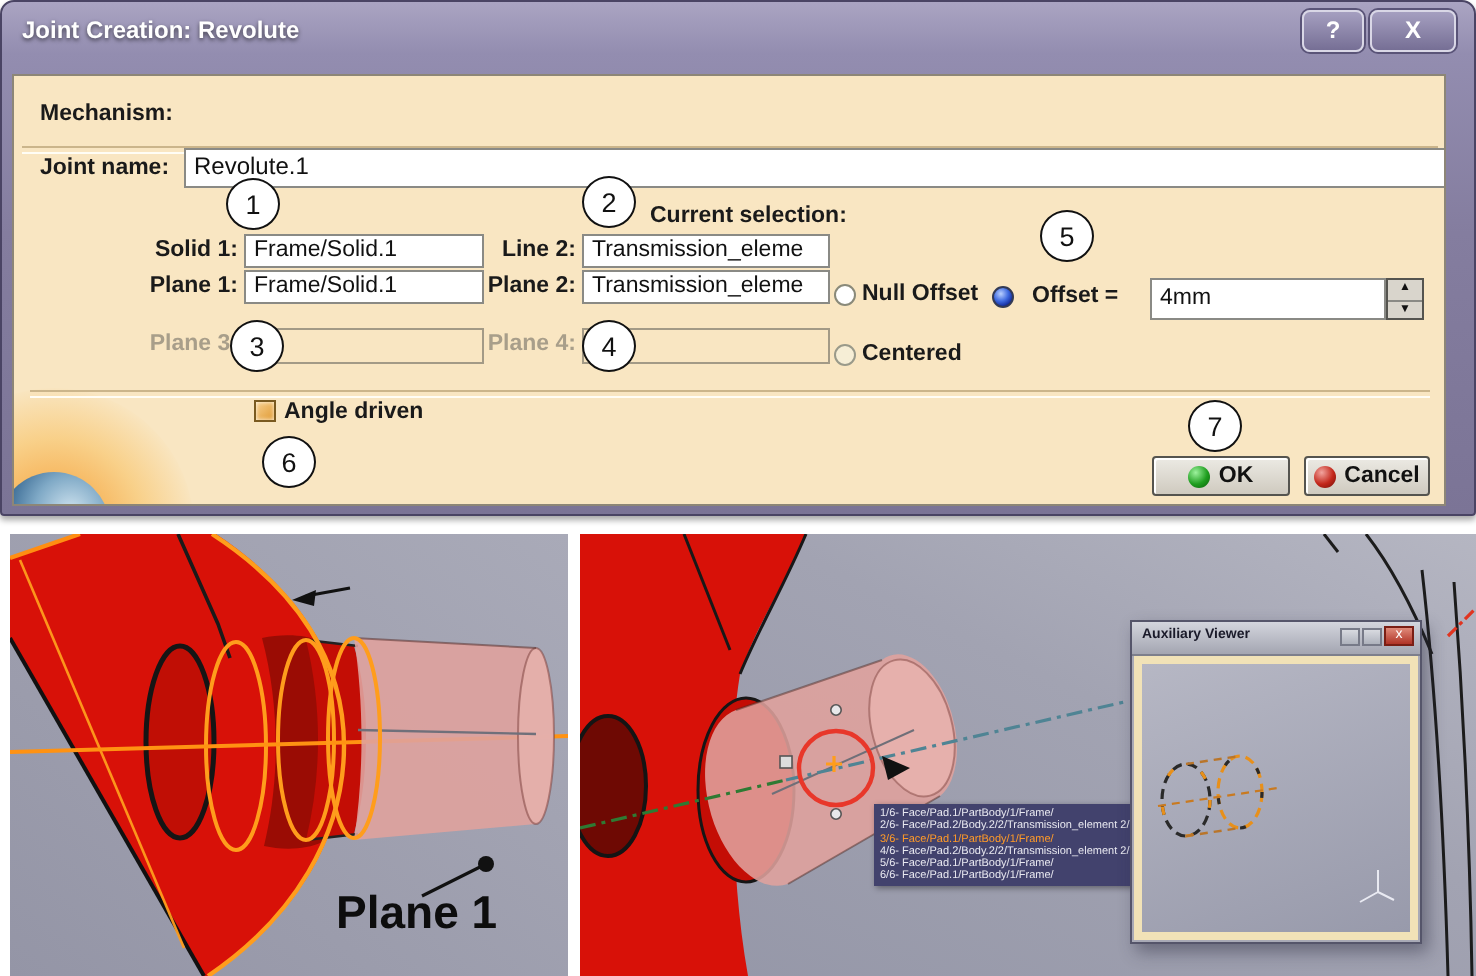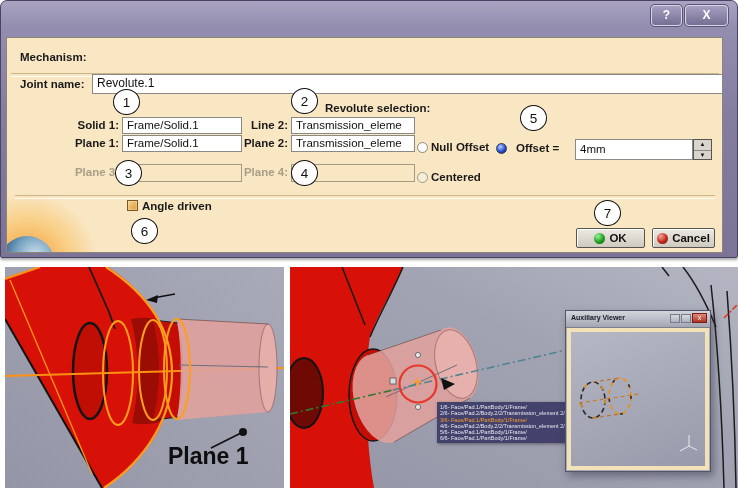--- a/index.html
+++ b/index.html
@@ -96,35 +96,36 @@
        font-size:7px;line-height:8px;text-align:center;}
   #aux-body{position:absolute;left:1px;right:1px;top:17px;bottom:1px;border:4px solid #f1e2b7;
        background:linear-gradient(160deg,#b6b7c4,#989aab);}
 </style>
 </head>
 <body>
 
 <div id="stage">
 
   <div id="dlg">
+    <div id="dlg-title">Joint Creation: Revolute</div>
     <div id="btn-help" class="winbtn"><span>?</span></div>
     <div id="btn-close" class="winbtn"><span>X</span></div>
 
     <div id="panel">
       <div class="planet-glow"></div>
       <div class="planet"></div>
 
       <div class="lbl" style="left:13px;top:13px;">Mechanism:</div>
 
       <div class="groove" style="left:4px;top:35px;width:708px;"></div>
 
       <div class="lbl" style="left:13px;top:40px;text-align:right;">Joint name:</div>
       <div class="fld" style="left:85px;top:36px;width:632px;height:20px;font-size:12px;">Revolute.1</div>
 
-      <div class="lbl" style="left:318px;top:64px;">Revolute selection:</div>
+      <div class="lbl" style="left:318px;top:64px;">Current selection:</div>
 
       <div class="lbl" style="left:55px;top:81px;width:57px;text-align:right;">Solid 1:</div>
       <div class="fld" style="left:115px;top:79px;width:120px;height:17px;">Frame/Solid.1</div>
       <div class="lbl" style="left:239px;top:81px;width:42px;text-align:right;">Line 2:</div>
       <div class="fld" style="left:284px;top:79px;width:124px;height:17px;">Transmission_eleme</div>
 
       <div class="lbl" style="left:55px;top:99px;width:57px;text-align:right;">Plane 1:</div>
       <div class="fld" style="left:115px;top:97px;width:120px;height:17px;">Frame/Solid.1</div>
       <div class="lbl" style="left:236px;top:99px;width:45px;text-align:right;">Plane 2:</div>
       <div class="fld" style="left:284px;top:97px;width:124px;height:17px;">Transmission_eleme</div>

